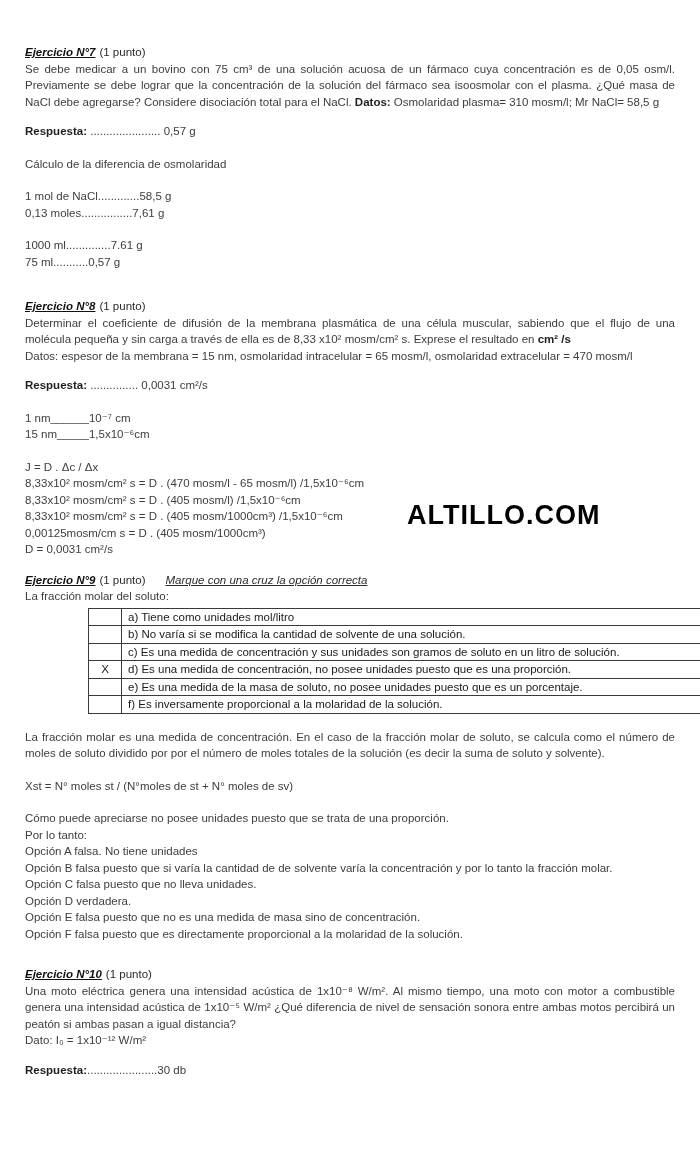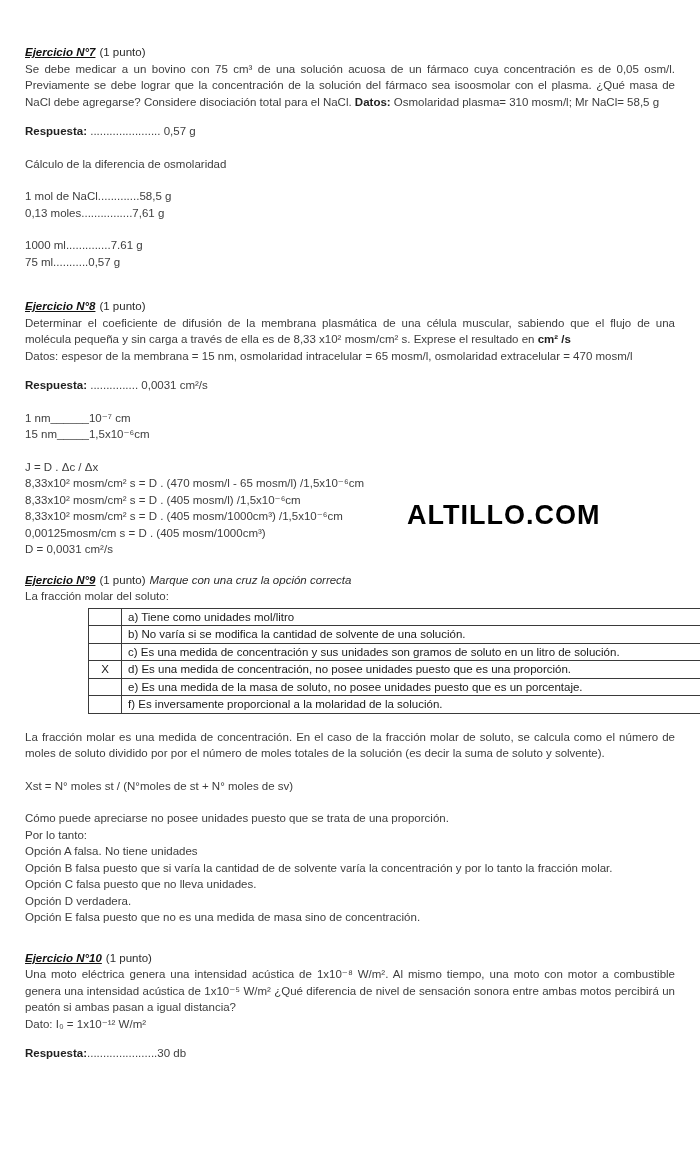--- a/index.html
+++ b/index.html
@@ -13,21 +13,21 @@
     font-size:11.5px;
     line-height:16.5px;
     color:#3d3d3d;
     overflow:hidden;
   }
   p{margin:0;}
   .j{text-align:justify;}
   .title-line{color:#1a1a1a;}
   .ex-title{font-weight:bold;font-style:italic;text-decoration:underline;color:#111;}
   .pts{margin-left:4px;color:#2b2b2b;}
-  .sub-italic{font-style:italic;margin-left:4px;color:#2b2b2b;}
+  .sub-italic{font-style:italic;margin-left:20px;color:#2b2b2b;text-decoration:underline;}
   .bold{font-weight:bold;color:#1f1f1f;}
   .ans{margin-top:13px;}
   .gap{margin-top:16px;}
   .sec{margin-top:28px;}
   .sec9{margin-top:14px;}
   .sec10{margin-top:24px;}
   .after-table{margin-top:15px;}
   .opt-table{
     border-collapse:collapse;
     table-layout:fixed;
@@ -137,20 +137,21 @@
     <p class="j after-table">La fracción molar es una medida de concentración. En el caso de la fracción molar de soluto, se calcula como el número de moles de soluto dividido por por el número de moles totales de la solución (es decir la suma de soluto y solvente).</p>
     <p class="gap">Xst = N° moles st / (N°moles de st + N° moles de sv)</p>
     <div class="gap">
       <p>Cómo puede apreciarse no posee unidades puesto que se trata de una proporción.</p>
       <p>Por lo tanto:</p>
       <p>Opción A falsa. No tiene unidades</p>
       <p>Opción B falsa puesto que si varía la cantidad de de solvente varía la concentración y por lo tanto la fracción molar.</p>
       <p>Opción C falsa puesto que no lleva unidades.</p>
       <p>Opción D verdadera.</p>
       <p>Opción E falsa puesto que no es una medida de masa sino de concentración.</p>
+      <p>Opción F falsa puesto que es directamente proporcional a la molaridad de la solución.</p>
     </div>
   </div>
 
   <div class="sec10">
     <p class="title-line"><span class="ex-title">Ejercicio N°10</span><span class="pts">(1 punto)</span></p>
     <p class="j">Una moto eléctrica  genera una intensidad acústica de 1x10⁻⁸ W/m². Al mismo tiempo, una moto con motor a combustible genera una intensidad acústica de 1x10⁻⁵ W/m² ¿Qué diferencia de nivel de sensación sonora entre ambas motos percibirá un peatón si ambas pasan a igual distancia?</p>
     <p>Dato: I₀ = 1x10⁻¹² W/m²</p>
     <p class="ans"><span class="bold">Respuesta:</span><span>......................30 db</span></p>
   </div>
 

